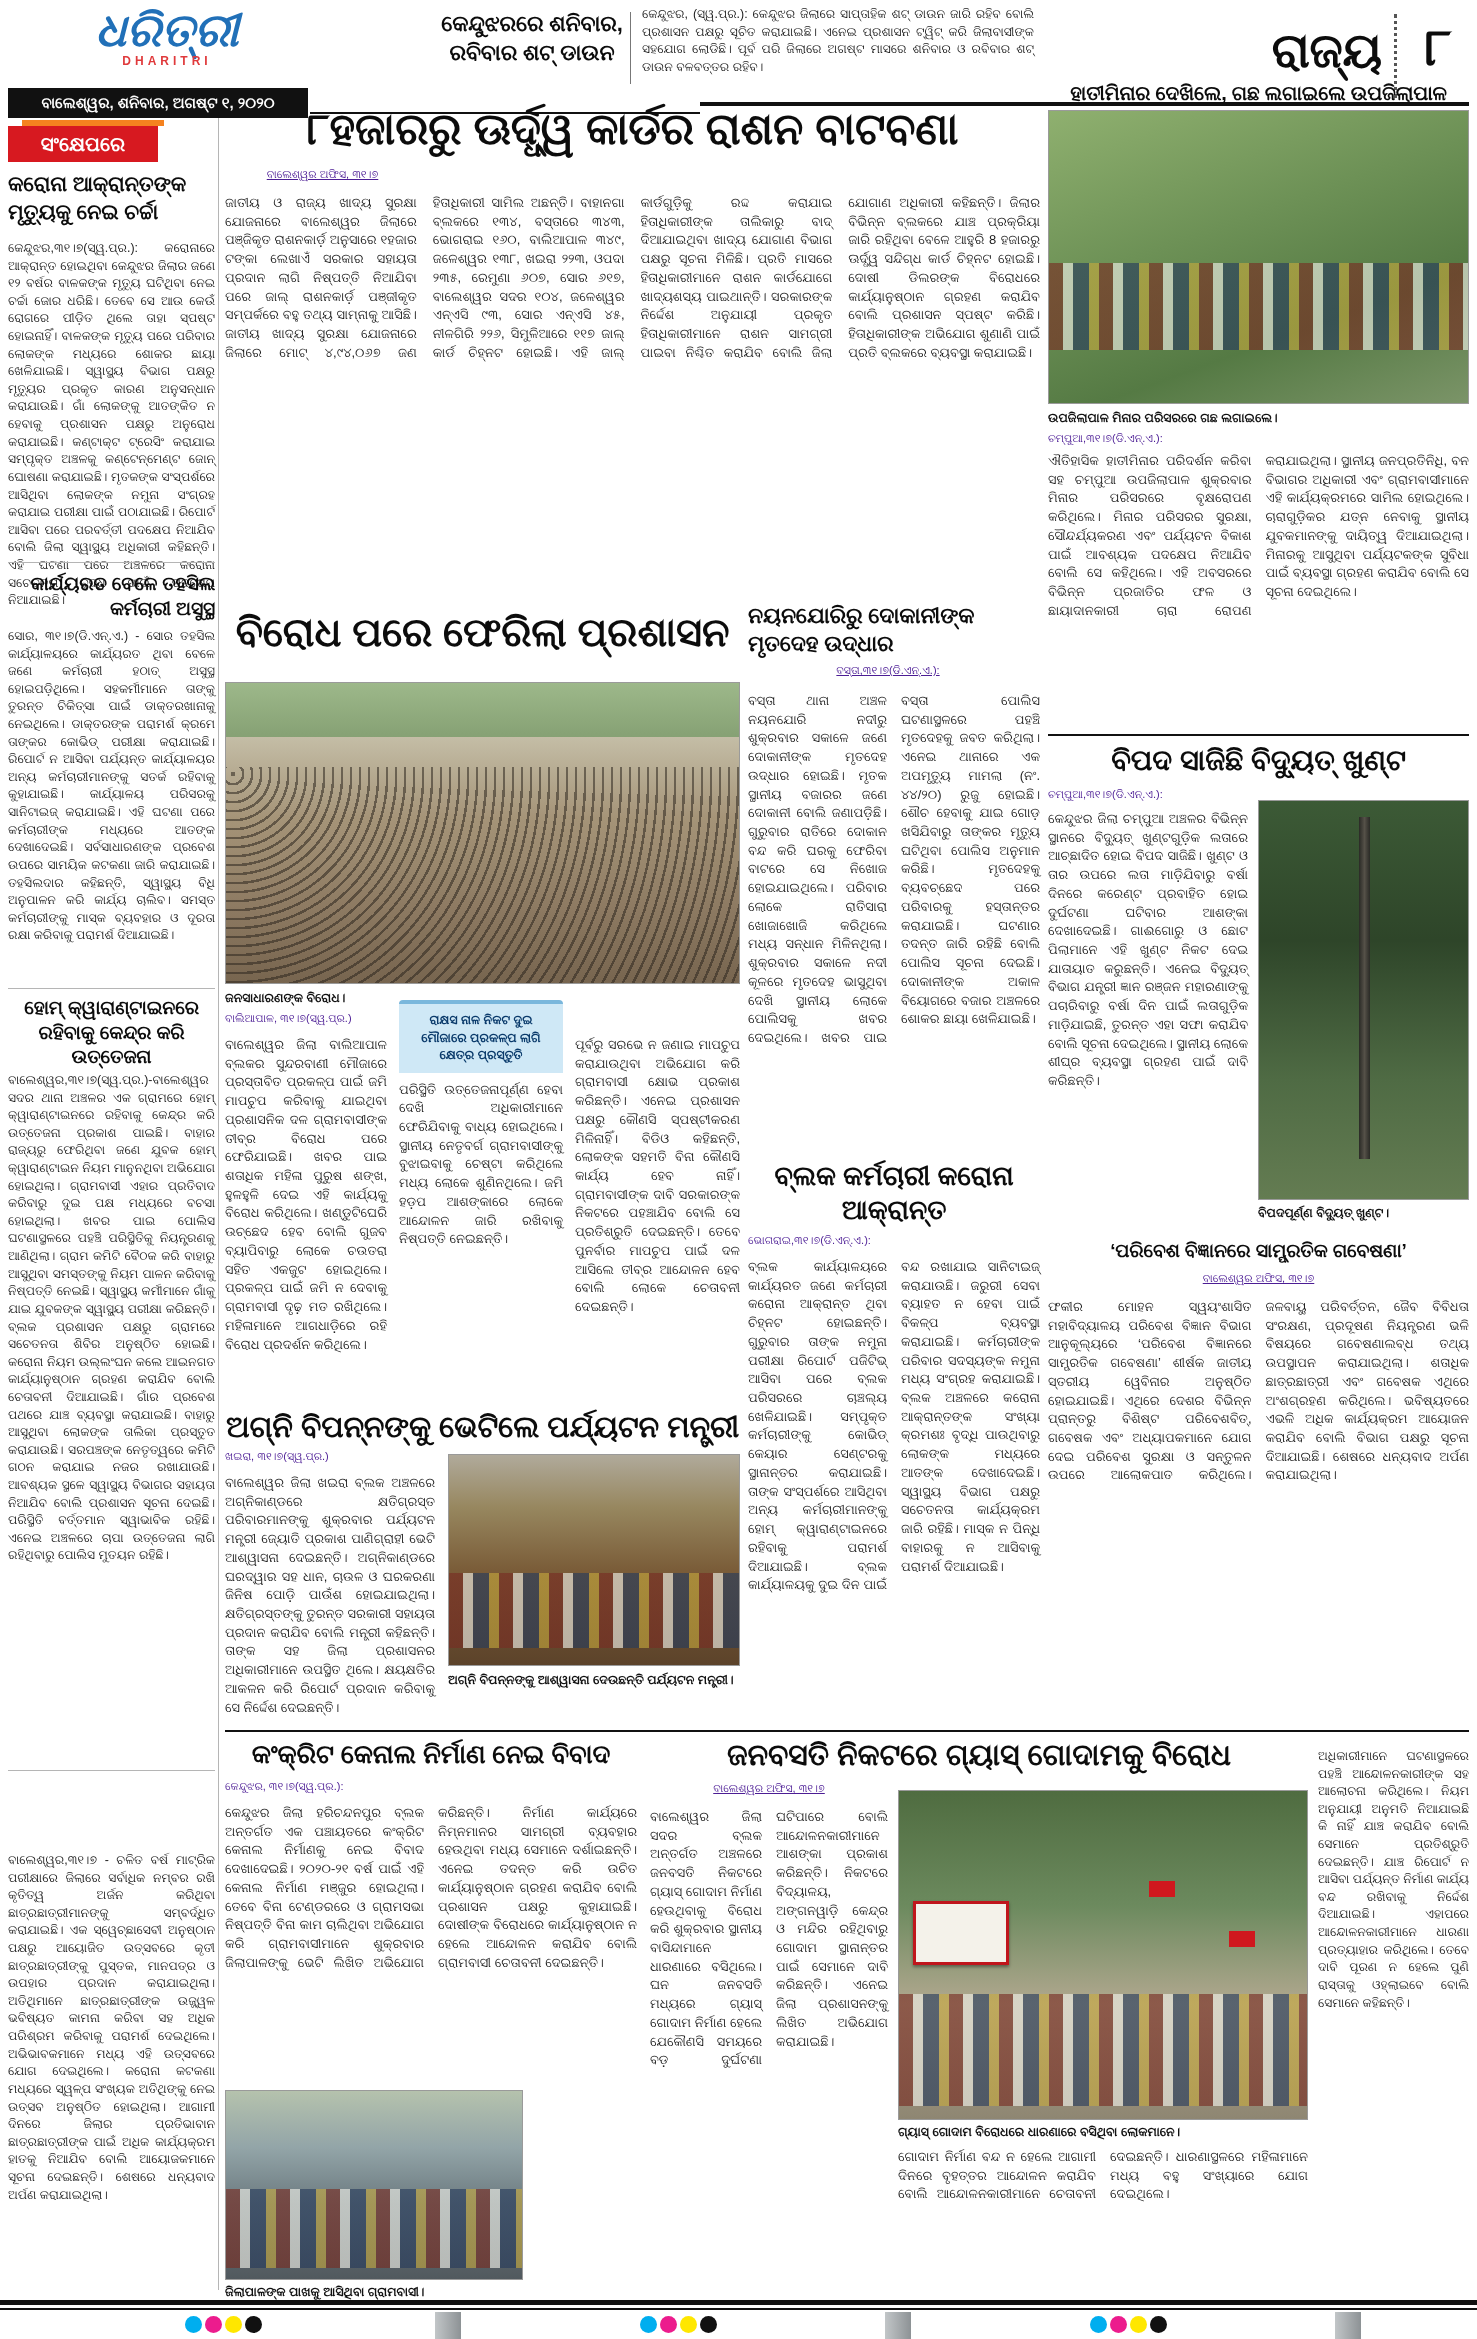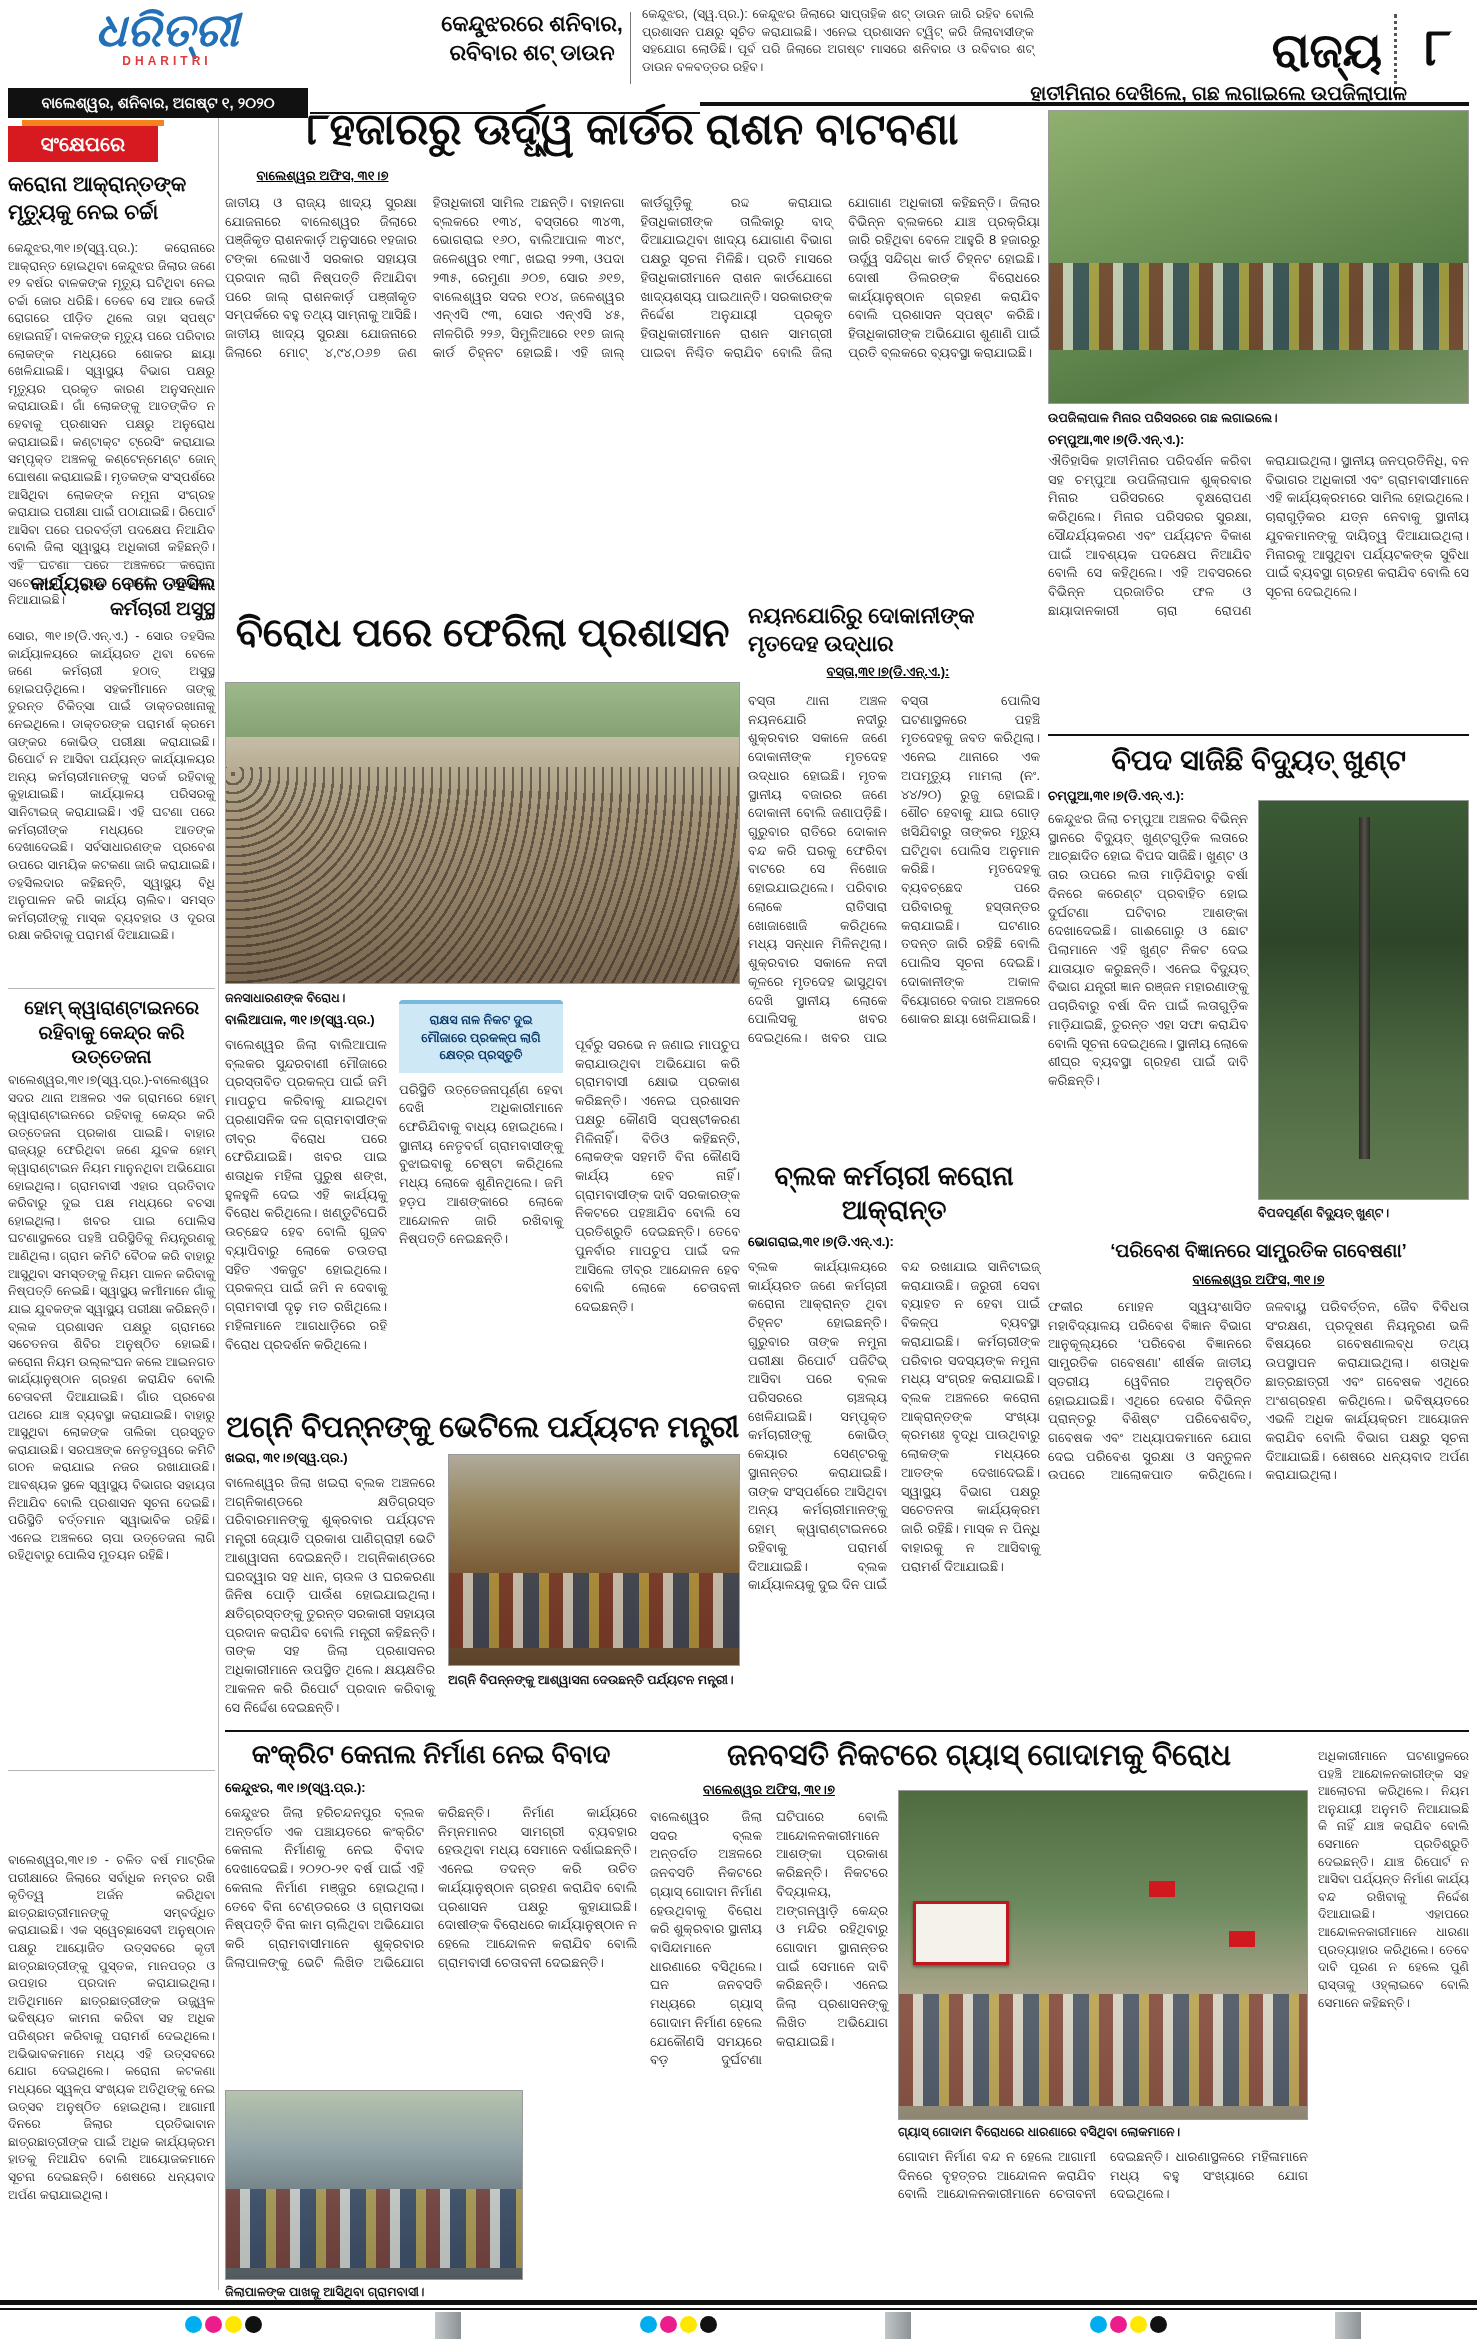--- a/index.html
+++ b/index.html
@@ -3,21 +3,21 @@
 <meta charset="utf-8">
 <style>
   *{box-sizing:border-box;margin:0;padding:0}
   html,body{background:#dcdcdc}
   .page{position:relative;width:1477px;height:2339px;background:#ffffff;overflow:hidden;
         font-family:"Liberation Sans","DejaVu Sans",sans-serif;color:#141414;margin:0 auto}
   .abs{position:absolute}
   .hl{font-weight:bold;color:#0c0c0c;line-height:1.14;letter-spacing:-0.2px}
   .bt{font-size:13px;line-height:1.44;text-align:justify;color:#1c1c1c}
   .bt-sm{font-size:12.4px;line-height:1.42;text-align:justify;color:#1c1c1c}
-  .dl{font-weight:bold;font-size:13px;color:#000000}
+  .dl{font-weight:normal;font-size:11px;color:#4c1d95}
   .dl-u{text-decoration:underline;text-align:center}
   .cap{font-size:12.5px;font-weight:bold;color:#111;line-height:1.3}
   .c2{column-count:2;column-gap:14px;column-fill:balance}
   .c4{column-count:4;column-gap:16px;column-fill:balance}
   .photo{position:absolute;border:1px solid #9a9a9a}
   .rule{position:absolute;background:#111}
   .rule-gray{position:absolute;background:#b5b5b5}
   .logo-main{font-size:46px;font-weight:bold;font-style:italic;color:#2170b8;line-height:1.05}
   .logo-sub{font-size:12px;font-weight:bold;color:#e03a3c;letter-spacing:4px}
   .datebar{background:#111;color:#fff;font-weight:bold;font-size:15px;text-align:center;line-height:30px}
@@ -75,21 +75,21 @@
   <div class="abs hl" style="left:8px;top:996px;width:207px;font-size:19px;text-align:center;line-height:1.3">ହୋମ୍ କ୍ୱାରାଣ୍ଟାଇନରେ ରହିବାକୁ କେନ୍ଦ୍ର କରି ଉତ୍ତେଜନା</div>
   <div class="abs bt-sm" style="left:8px;top:1072px;width:207px;height:690px">ବାଲେଶ୍ୱର,୩୧।୭(ସ୍ୱ.ପ୍ର.)-ବାଲେଶ୍ୱର ସଦର ଥାନା ଅଞ୍ଚଳର ଏକ ଗ୍ରାମରେ ହୋମ୍ କ୍ୱାରାଣ୍ଟାଇନରେ ରହିବାକୁ କେନ୍ଦ୍ର କରି ଉତ୍ତେଜନା ପ୍ରକାଶ ପାଇଛି। ବାହାର ରାଜ୍ୟରୁ ଫେରିଥିବା ଜଣେ ଯୁବକ ହୋମ୍ କ୍ୱାରାଣ୍ଟାଇନ ନିୟମ ମାନୁନଥିବା ଅଭିଯୋଗ ହୋଇଥିଲା। ଗ୍ରାମବାସୀ ଏହାର ପ୍ରତିବାଦ କରିବାରୁ ଦୁଇ ପକ୍ଷ ମଧ୍ୟରେ ବଚସା ହୋଇଥିଲା। ଖବର ପାଇ ପୋଲିସ ଘଟଣାସ୍ଥଳରେ ପହଞ୍ଚି ପରିସ୍ଥିତିକୁ ନିୟନ୍ତ୍ରଣକୁ ଆଣିଥିଲା। ଗ୍ରାମ କମିଟି ବୈଠକ କରି ବାହାରୁ ଆସୁଥିବା ସମସ୍ତଙ୍କୁ ନିୟମ ପାଳନ କରିବାକୁ ନିଷ୍ପତ୍ତି ନେଇଛି। ସ୍ୱାସ୍ଥ୍ୟ କର୍ମୀମାନେ ଗାଁକୁ ଯାଇ ଯୁବକଙ୍କ ସ୍ୱାସ୍ଥ୍ୟ ପରୀକ୍ଷା କରିଛନ୍ତି। ବ୍ଲକ ପ୍ରଶାସନ ପକ୍ଷରୁ ଗ୍ରାମରେ ସଚେତନତା ଶିବିର ଅନୁଷ୍ଠିତ ହୋଇଛି। କରୋନା ନିୟମ ଉଲ୍ଲଂଘନ କଲେ ଆଇନଗତ କାର୍ଯ୍ୟାନୁଷ୍ଠାନ ଗ୍ରହଣ କରାଯିବ ବୋଲି ଚେତାବନୀ ଦିଆଯାଇଛି। ଗାଁର ପ୍ରବେଶ ପଥରେ ଯାଞ୍ଚ ବ୍ୟବସ୍ଥା କରାଯାଇଛି। ବାହାରୁ ଆସୁଥିବା ଲୋକଙ୍କ ତାଲିକା ପ୍ରସ୍ତୁତ କରାଯାଉଛି। ସରପଞ୍ଚଙ୍କ ନେତୃତ୍ୱରେ କମିଟି ଗଠନ କରାଯାଇ ନଜର ରଖାଯାଉଛି। ଆବଶ୍ୟକ ସ୍ଥଳେ ସ୍ୱାସ୍ଥ୍ୟ ବିଭାଗର ସହାୟତା ନିଆଯିବ ବୋଲି ପ୍ରଶାସନ ସୂଚନା ଦେଇଛି। ପରିସ୍ଥିତି ବର୍ତ୍ତମାନ ସ୍ୱାଭାବିକ ରହିଛି। ଏନେଇ ଅଞ୍ଚଳରେ ଚାପା ଉତ୍ତେଜନା ଲାଗି ରହିଥିବାରୁ ପୋଲିସ ମୁତୟନ ରହିଛି।</div>
   <div class="rule-gray" style="left:8px;top:1770px;width:207px;height:1px"></div>
 
   <div class="abs bt-sm" style="left:8px;top:1852px;width:207px;height:436px">ବାଲେଶ୍ୱର,୩୧।୭ - ଚଳିତ ବର୍ଷ ମାଟ୍ରିକ ପରୀକ୍ଷାରେ ଜିଲାରେ ସର୍ବାଧିକ ନମ୍ବର ରଖି କୃତିତ୍ୱ ଅର୍ଜନ କରିଥିବା ଛାତ୍ରଛାତ୍ରୀମାନଙ୍କୁ ସମ୍ବର୍ଦ୍ଧିତ କରାଯାଇଛି। ଏକ ସ୍ୱେଚ୍ଛାସେବୀ ଅନୁଷ୍ଠାନ ପକ୍ଷରୁ ଆୟୋଜିତ ଉତ୍ସବରେ କୃତୀ ଛାତ୍ରଛାତ୍ରୀଙ୍କୁ ପୁସ୍ତକ, ମାନପତ୍ର ଓ ଉପହାର ପ୍ରଦାନ କରାଯାଇଥିଲା। ଅତିଥିମାନେ ଛାତ୍ରଛାତ୍ରୀଙ୍କ ଉଜ୍ଜ୍ୱଳ ଭବିଷ୍ୟତ କାମନା କରିବା ସହ ଅଧିକ ପରିଶ୍ରମ କରିବାକୁ ପରାମର୍ଶ ଦେଇଥିଲେ। ଅଭିଭାବକମାନେ ମଧ୍ୟ ଏହି ଉତ୍ସବରେ ଯୋଗ ଦେଇଥିଲେ। କରୋନା କଟକଣା ମଧ୍ୟରେ ସ୍ୱଳ୍ପ ସଂଖ୍ୟକ ଅତିଥିଙ୍କୁ ନେଇ ଉତ୍ସବ ଅନୁଷ୍ଠିତ ହୋଇଥିଲା। ଆଗାମୀ ଦିନରେ ଜିଲାର ପ୍ରତିଭାବାନ ଛାତ୍ରଛାତ୍ରୀଙ୍କ ପାଇଁ ଅଧିକ କାର୍ଯ୍ୟକ୍ରମ ହାତକୁ ନିଆଯିବ ବୋଲି ଆୟୋଜକମାନେ ସୂଚନା ଦେଇଛନ୍ତି। ଶେଷରେ ଧନ୍ୟବାଦ ଅର୍ପଣ କରାଯାଇଥିଲା।</div>
 
   <div class="abs hl" style="left:225px;top:104px;width:815px;font-size:44px;text-align:center">୮ହଜାରରୁ ଊର୍ଦ୍ଧ୍ୱ କାର୍ଡର ରାଶନ ବାଟବଣା</div>
   <div class="abs dl dl-u" style="left:225px;top:168px;width:195px">ବାଲେଶ୍ୱର ଅଫିସ, ୩୧।୭</div>
   <div class="abs bt c4" style="left:225px;top:194px;width:815px;height:412px">ଜାତୀୟ ଓ ରାଜ୍ୟ ଖାଦ୍ୟ ସୁରକ୍ଷା ଯୋଜନାରେ ବାଲେଶ୍ୱର ଜିଲାରେ ପଞ୍ଜିକୃତ ରାଶନକାର୍ଡ଼ ଅନୁସାରେ ୧ହଜାର ଟଙ୍କା ଲେଖାଏଁ ସରକାର ସହାୟତା ପ୍ରଦାନ ଲାଗି ନିଷ୍ପତ୍ତି ନିଆଯିବା ପରେ ଜାଲ୍ ରାଶନକାର୍ଡ଼ ପଞ୍ଜୀକୃତ ସମ୍ପର୍କରେ ବହୁ ତଥ୍ୟ ସାମ୍ନାକୁ ଆସିଛି। ଜାତୀୟ ଖାଦ୍ୟ ସୁରକ୍ଷା ଯୋଜନାରେ ଜିଲାରେ ମୋଟ୍ ୪,୯୪,୦୬୭ ଜଣ ହିତାଧିକାରୀ ସାମିଲ ଅଛନ୍ତି। ବାହାନଗା ବ୍ଲକରେ ୧୩୪, ବସ୍ତାରେ ୩୪୩, ଭୋଗରାଇ ୧୬୦, ବାଲିଆପାଳ ୩୪୯, ଜଳେଶ୍ୱର ୧୩୮, ଖଇରା ୨୨୩, ଓପଦା ୨୩୫, ରେମୁଣା ୬୦୭, ସୋର ୬୧୭, ବାଲେଶ୍ୱର ସଦର ୧୦୪, ଜଳେଶ୍ୱର ଏନ୍‌ଏସି ୯୩, ସୋର ଏନ୍‌ଏସି ୪୫, ନୀଳଗିରି ୨୨୬, ସିମୁଳିଆରେ ୧୧୭ ଜାଲ୍ କାର୍ଡ ଚିହ୍ନଟ ହୋଇଛି। ଏହି ଜାଲ୍ କାର୍ଡଗୁଡ଼ିକୁ ରଦ୍ଦ କରାଯାଇ ହିତାଧିକାରୀଙ୍କ ତାଲିକାରୁ ବାଦ୍ ଦିଆଯାଇଥିବା ଖାଦ୍ୟ ଯୋଗାଣ ବିଭାଗ ପକ୍ଷରୁ ସୂଚନା ମିଳିଛି। ପ୍ରତି ମାସରେ ହିତାଧିକାରୀମାନେ ରାଶନ କାର୍ଡଯୋଗେ ଖାଦ୍ୟଶସ୍ୟ ପାଇଥାନ୍ତି। ସରକାରଙ୍କ ନିର୍ଦ୍ଦେଶ ଅନୁଯାୟୀ ପ୍ରକୃତ ହିତାଧିକାରୀମାନେ ରାଶନ ସାମଗ୍ରୀ ପାଇବା ନିଶ୍ଚିତ କରାଯିବ ବୋଲି ଜିଲା ଯୋଗାଣ ଅଧିକାରୀ କହିଛନ୍ତି। ଜିଲାର ବିଭିନ୍ନ ବ୍ଲକରେ ଯାଞ୍ଚ ପ୍ରକ୍ରିୟା ଜାରି ରହିଥିବା ବେଳେ ଆହୁରି 8 ହଜାରରୁ ଊର୍ଦ୍ଧ୍ୱ ସନ୍ଦିଗ୍ଧ କାର୍ଡ ଚିହ୍ନଟ ହୋଇଛି। ଦୋଷୀ ଡିଲରଙ୍କ ବିରୋଧରେ କାର୍ଯ୍ୟାନୁଷ୍ଠାନ ଗ୍ରହଣ କରାଯିବ ବୋଲି ପ୍ରଶାସନ ସ୍ପଷ୍ଟ କରିଛି। ହିତାଧିକାରୀଙ୍କ ଅଭିଯୋଗ ଶୁଣାଣି ପାଇଁ ପ୍ରତି ବ୍ଲକରେ ବ୍ୟବସ୍ଥା କରାଯାଇଛି।</div>
 
-  <div class="abs hl" style="left:1008px;top:82px;width:421px;font-size:20px;text-align:center">ହାତୀମିନାର ଦେଖିଲେ, ଗଛ ଲଗାଇଲେ ଉପଜିଲାପାଳ</div>
+  <div class="abs hl" style="left:1048px;top:82px;width:421px;font-size:20px;text-align:center">ହାତୀମିନାର ଦେଖିଲେ, ଗଛ ଲଗାଇଲେ ଉପଜିଲାପାଳ</div>
   <div class="photo" style="left:1048px;top:110px;width:421px;height:294px;background:linear-gradient(160deg,#8fb06f 0%,#6d9156 40%,#557a44 70%,#7b9468 100%)">
     <div class="figband"></div>
   </div>
   <div class="abs cap" style="left:1048px;top:410px;width:421px">ଉପଜିଲାପାଳ ମିନାର ପରିସରରେ ଗଛ ଲଗାଇଲେ।</div>
   <div class="abs dl" style="left:1048px;top:432px;width:200px">ଚମ୍ପୁଆ,୩୧।୭(ଡି.ଏନ୍.ଏ.):</div>
   <div class="abs bt c2" style="left:1048px;top:452px;width:421px;height:246px">ଐତିହାସିକ ହାତୀମିନାର ପରିଦର୍ଶନ କରିବା ସହ ଚମ୍ପୁଆ ଉପଜିଲାପାଳ ଶୁକ୍ରବାର ମିନାର ପରିସରରେ ବୃକ୍ଷରୋପଣ କରିଥିଲେ। ମିନାର ପରିସରର ସୁରକ୍ଷା, ସୌନ୍ଦର୍ଯ୍ୟକରଣ ଏବଂ ପର୍ଯ୍ୟଟନ ବିକାଶ ପାଇଁ ଆବଶ୍ୟକ ପଦକ୍ଷେପ ନିଆଯିବ ବୋଲି ସେ କହିଥିଲେ। ଏହି ଅବସରରେ ବିଭିନ୍ନ ପ୍ରଜାତିର ଫଳ ଓ ଛାୟାଦାନକାରୀ ଚାରା ରୋପଣ କରାଯାଇଥିଲା। ସ୍ଥାନୀୟ ଜନପ୍ରତିନିଧି, ବନ ବିଭାଗର ଅଧିକାରୀ ଏବଂ ଗ୍ରାମବାସୀମାନେ ଏହି କାର୍ଯ୍ୟକ୍ରମରେ ସାମିଲ ହୋଇଥିଲେ। ଚାରାଗୁଡ଼ିକର ଯତ୍ନ ନେବାକୁ ସ୍ଥାନୀୟ ଯୁବକମାନଙ୍କୁ ଦାୟିତ୍ୱ ଦିଆଯାଇଥିଲା। ମିନାରକୁ ଆସୁଥିବା ପର୍ଯ୍ୟଟକଙ୍କ ସୁବିଧା ପାଇଁ ବ୍ୟବସ୍ଥା ଗ୍ରହଣ କରାଯିବ ବୋଲି ସେ ସୂଚନା ଦେଇଥିଲେ।</div>
   <div class="rule" style="left:1048px;top:734px;width:421px;height:2px"></div>
 
   <div class="abs hl" style="left:225px;top:610px;width:515px;font-size:40px;text-align:center">ବିରୋଧ ପରେ ଫେରିଲା ପ୍ରଶାସନ</div>
   <div class="photo" style="left:225px;top:682px;width:515px;height:302px;background:linear-gradient(180deg,#9db88a 0%,#86a174 18%,#c4bda6 18%,#a59478 45%,#8d7a62 75%,#77654f 100%)">

